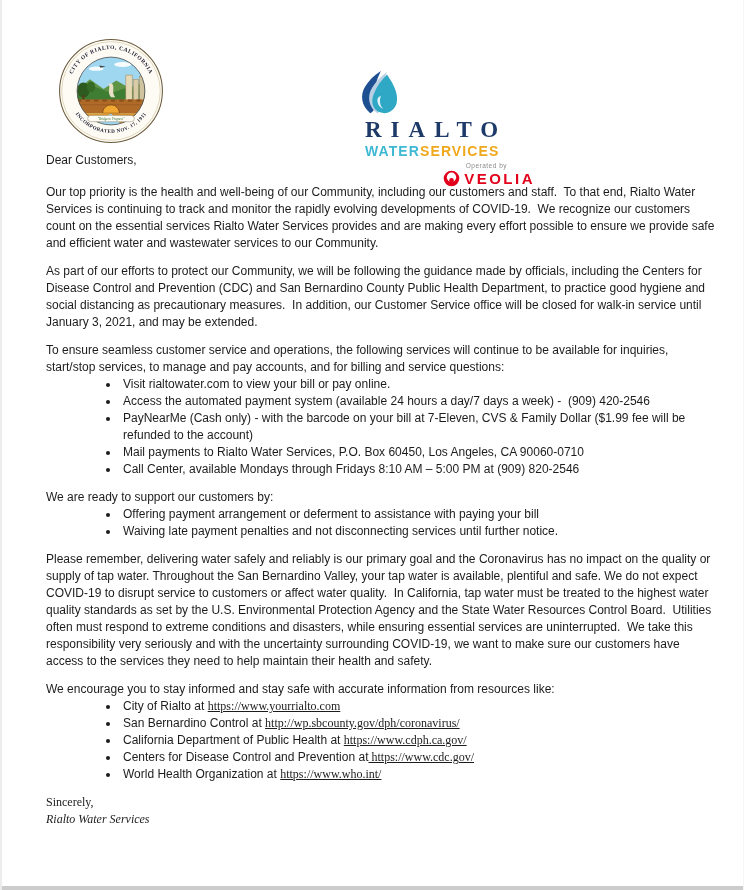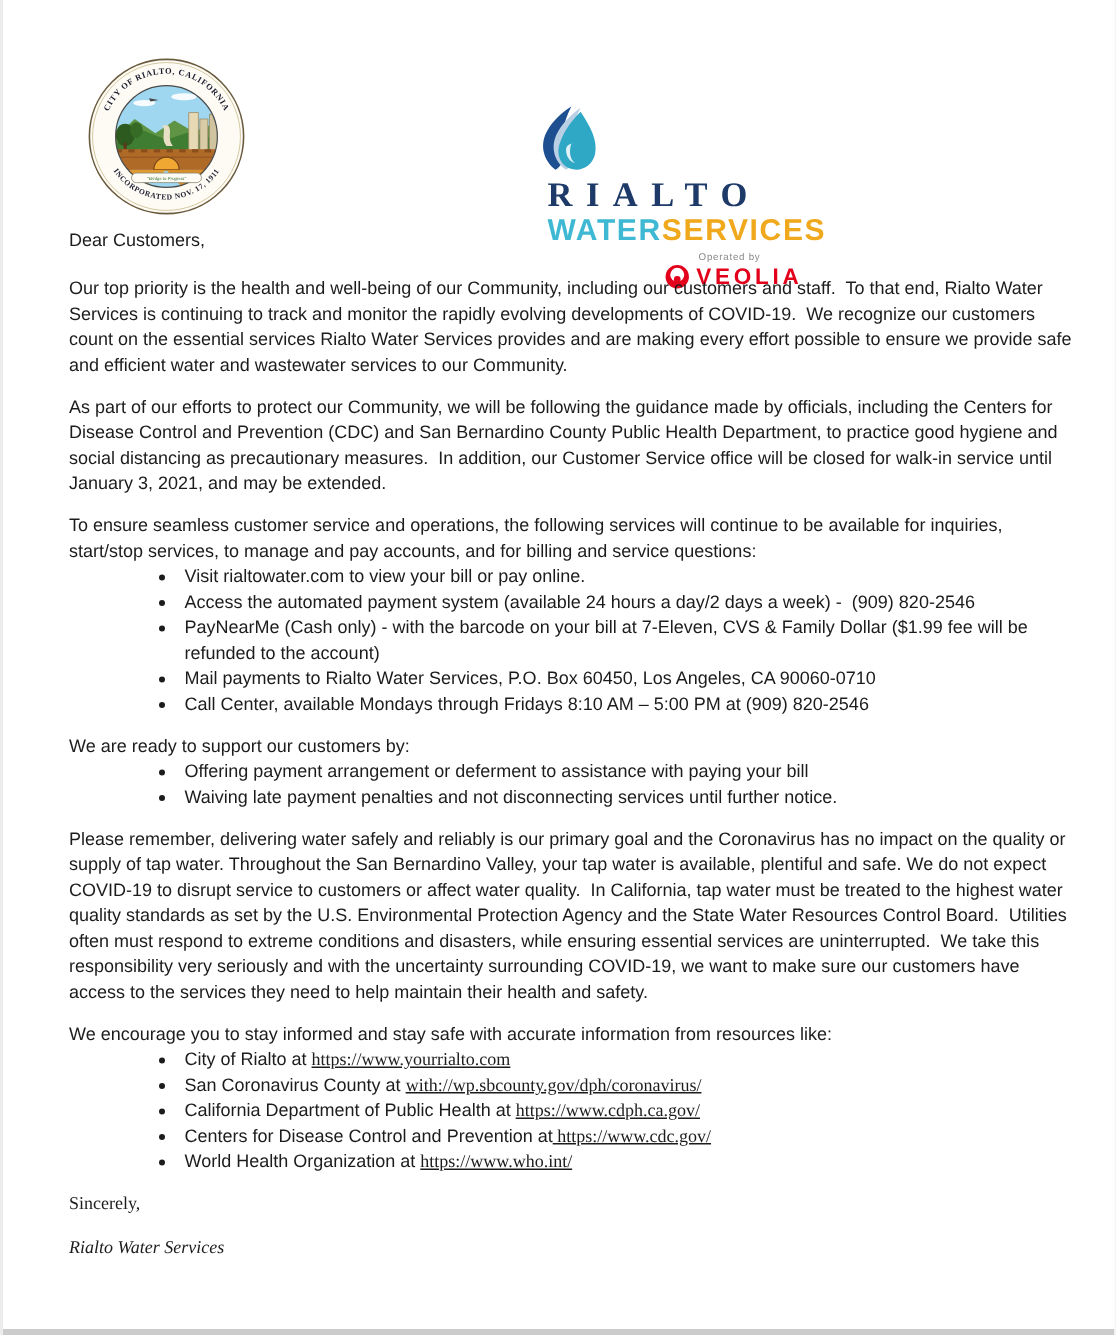--- a/index.html
+++ b/index.html
@@ -14,40 +14,40 @@
   
   .header { position:absolute; top:0; left:0; right:0; height:150px; }
   .seal { position:absolute; left:56px; top:38px; width:106px; height:106px; }
   .rws-logo { position:absolute; left:356px; top:62px; display:flex; align-items:flex-start;flex-direction:column; }
   .drop-icon { width:44px; height:50px; margin-top:6px; }
   .rws-text { margin-left:7px; width:172px; }
   .rws-name {
     font-family:"Liberation Serif", serif; font-weight:bold;
     font-size:23px; letter-spacing:9px; color:#1e3a68; line-height:1; white-space:nowrap;
   }
-  .rws-sub { font-weight:bold; font-size:20px; letter-spacing:1.1px; line-height:1; margin-top:3px; white-space:nowrap; }
+  .rws-sub { font-weight:bold; font-size:14px; letter-spacing:1.1px; line-height:1; margin-top:3px; white-space:nowrap; }
   .rws-water { color:#3fb9d3; }
   .rws-services { color:#f0a81c; }
   .veolia-block { margin-top:4px; text-align:right; padding-right:2px; }
   .operated-by { font-size:6.5px; color:#8a8a8a; letter-spacing:.5px; margin-right:28px; }
   .veolia-row { display:inline-flex; gap:4px; margin-top:1px; }
   .veolia-icon { width:17px; height:17px; }
   .veolia-name { font-weight:bold; font-size:15px; letter-spacing:2.5px; color:#e2001a; }
 
   
   .body { position:absolute; top:152px; left:44px; width:672px; font-size:12px; line-height:17px; }
   .para { margin:0 0 11px 0; white-space:pre-wrap; }
   .greeting { margin-bottom:15px; }
   .no-gap { margin-bottom:0; }
   .line { white-space:pre-wrap; }
   ul.blist { margin:0 0 11px 0; padding-left:74px; list-style:disc outside; }
   ul.blist li { padding-left:3px; margin:0; }
   .res-link { text-decoration:underline;font-family:Liberation Serif, serif; }
   .closing-block { margin-top:6px;font-family:Liberation Serif, serif; }
-  .signature { font-style:italic;margin-top:12px; }
+  .signature { font-style:italic; }
 
   .seal-top-text { font:bold 10.5px "Liberation Serif", serif; fill:#1b1b2f; letter-spacing:1px; }
   .seal-bottom-text { font:bold 9.5px "Liberation Serif", serif; fill:#1b1b2f; letter-spacing:.8px; }
   .seal-motto { font:italic 6px "Liberation Serif", serif; fill:#2d6a2d; }
 </style>
 </head>
 <body>
 
 <div class="page">
 
@@ -134,38 +134,38 @@
 
     <p class="para greeting">Dear Customers,</p>
 
     <p class="para">Our top priority is the health and well-being of our Community, including our customers and staff.  To that end, Rialto Water Services is continuing to track and monitor the rapidly evolving developments of COVID-19.  We recognize our customers count on the essential services Rialto Water Services provides and are making every effort possible to ensure we provide safe and efficient water and wastewater services to our Community.</p>
 
     <p class="para">As part of our efforts to protect our Community, we will be following the guidance made by officials, including the Centers for Disease Control and Prevention (CDC) and San Bernardino County Public Health Department, to practice good hygiene and social distancing as precautionary measures.  In addition, our Customer Service office will be closed for walk-in service until January 3, 2021, and may be extended.</p>
 
     <p class="para no-gap">To ensure seamless customer service and operations, the following services will continue to be available for inquiries, start/stop services, to manage and pay accounts, and for billing and service questions:</p>
     <ul class="blist">
       <li class="line">Visit rialtowater.com to view your bill or pay online.</li>
-      <li class="line">Access the automated payment system (available 24 hours a day/2 days a week) -  (909) 820-2546</li>
+      <li class="line">Access the automated payment system (available 24 hours a day/7 days a week) -  (909) 420-2546</li>
       <li class="line">PayNearMe (Cash only) - with the barcode on your bill at 7-Eleven, CVS &amp; Family Dollar ($1.99 fee will be refunded to the account)</li>
       <li class="line">Mail payments to Rialto Water Services, P.O. Box 60450, Los Angeles, CA 90060-0710</li>
       <li class="line">Call Center, available Mondays through Fridays 8:10 AM – 5:00 PM at (909) 820-2546</li>
     </ul>
 
     <div class="line">We are ready to support our customers by:</div>
     <ul class="blist">
       <li class="line">Offering payment arrangement or deferment to assistance with paying your bill</li>
       <li class="line">Waiving late payment penalties and not disconnecting services until further notice.</li>
     </ul>
 
     <p class="para">Please remember, delivering water safely and reliably is our primary goal and the Coronavirus has no impact on the quality or supply of tap water. Throughout the San Bernardino Valley, your tap water is available, plentiful and safe. We do not expect COVID-19 to disrupt service to customers or affect water quality.  In California, tap water must be treated to the highest water quality standards as set by the U.S. Environmental Protection Agency and the State Water Resources Control Board.  Utilities often must respond to extreme conditions and disasters, while ensuring essential services are uninterrupted.  We take this responsibility very seriously and with the uncertainty surrounding COVID-19, we want to make sure our customers have access to the services they need to help maintain their health and safety.</p>
 
     <p class="para no-gap">We encourage you to stay informed and stay safe with accurate information from resources like:</p>
     <ul class="blist">
       <li class="line"><span>City of Rialto at </span><span class="res-link">https://www.yourrialto.com</span></li>
-      <li class="line"><span>San Coronavirus County at </span><span class="res-link">with://wp.sbcounty.gov/dph/coronavirus/</span></li>
+      <li class="line"><span>San Bernardino Control at </span><span class="res-link">http://wp.sbcounty.gov/dph/coronavirus/</span></li>
       <li class="line"><span>California Department of Public Health at </span><span class="res-link">https://www.cdph.ca.gov/</span></li>
       <li class="line"><span>Centers for Disease Control and Prevention at</span><span class="res-link"> https://www.cdc.gov/</span></li>
       <li class="line"><span>World Health Organization at </span><span class="res-link">https://www.who.int/</span></li>
     </ul>
 
     <div class="closing-block">
       <div class="line">Sincerely,</div>
       <div class="line signature">Rialto Water Services</div>
     </div>
   </div>

